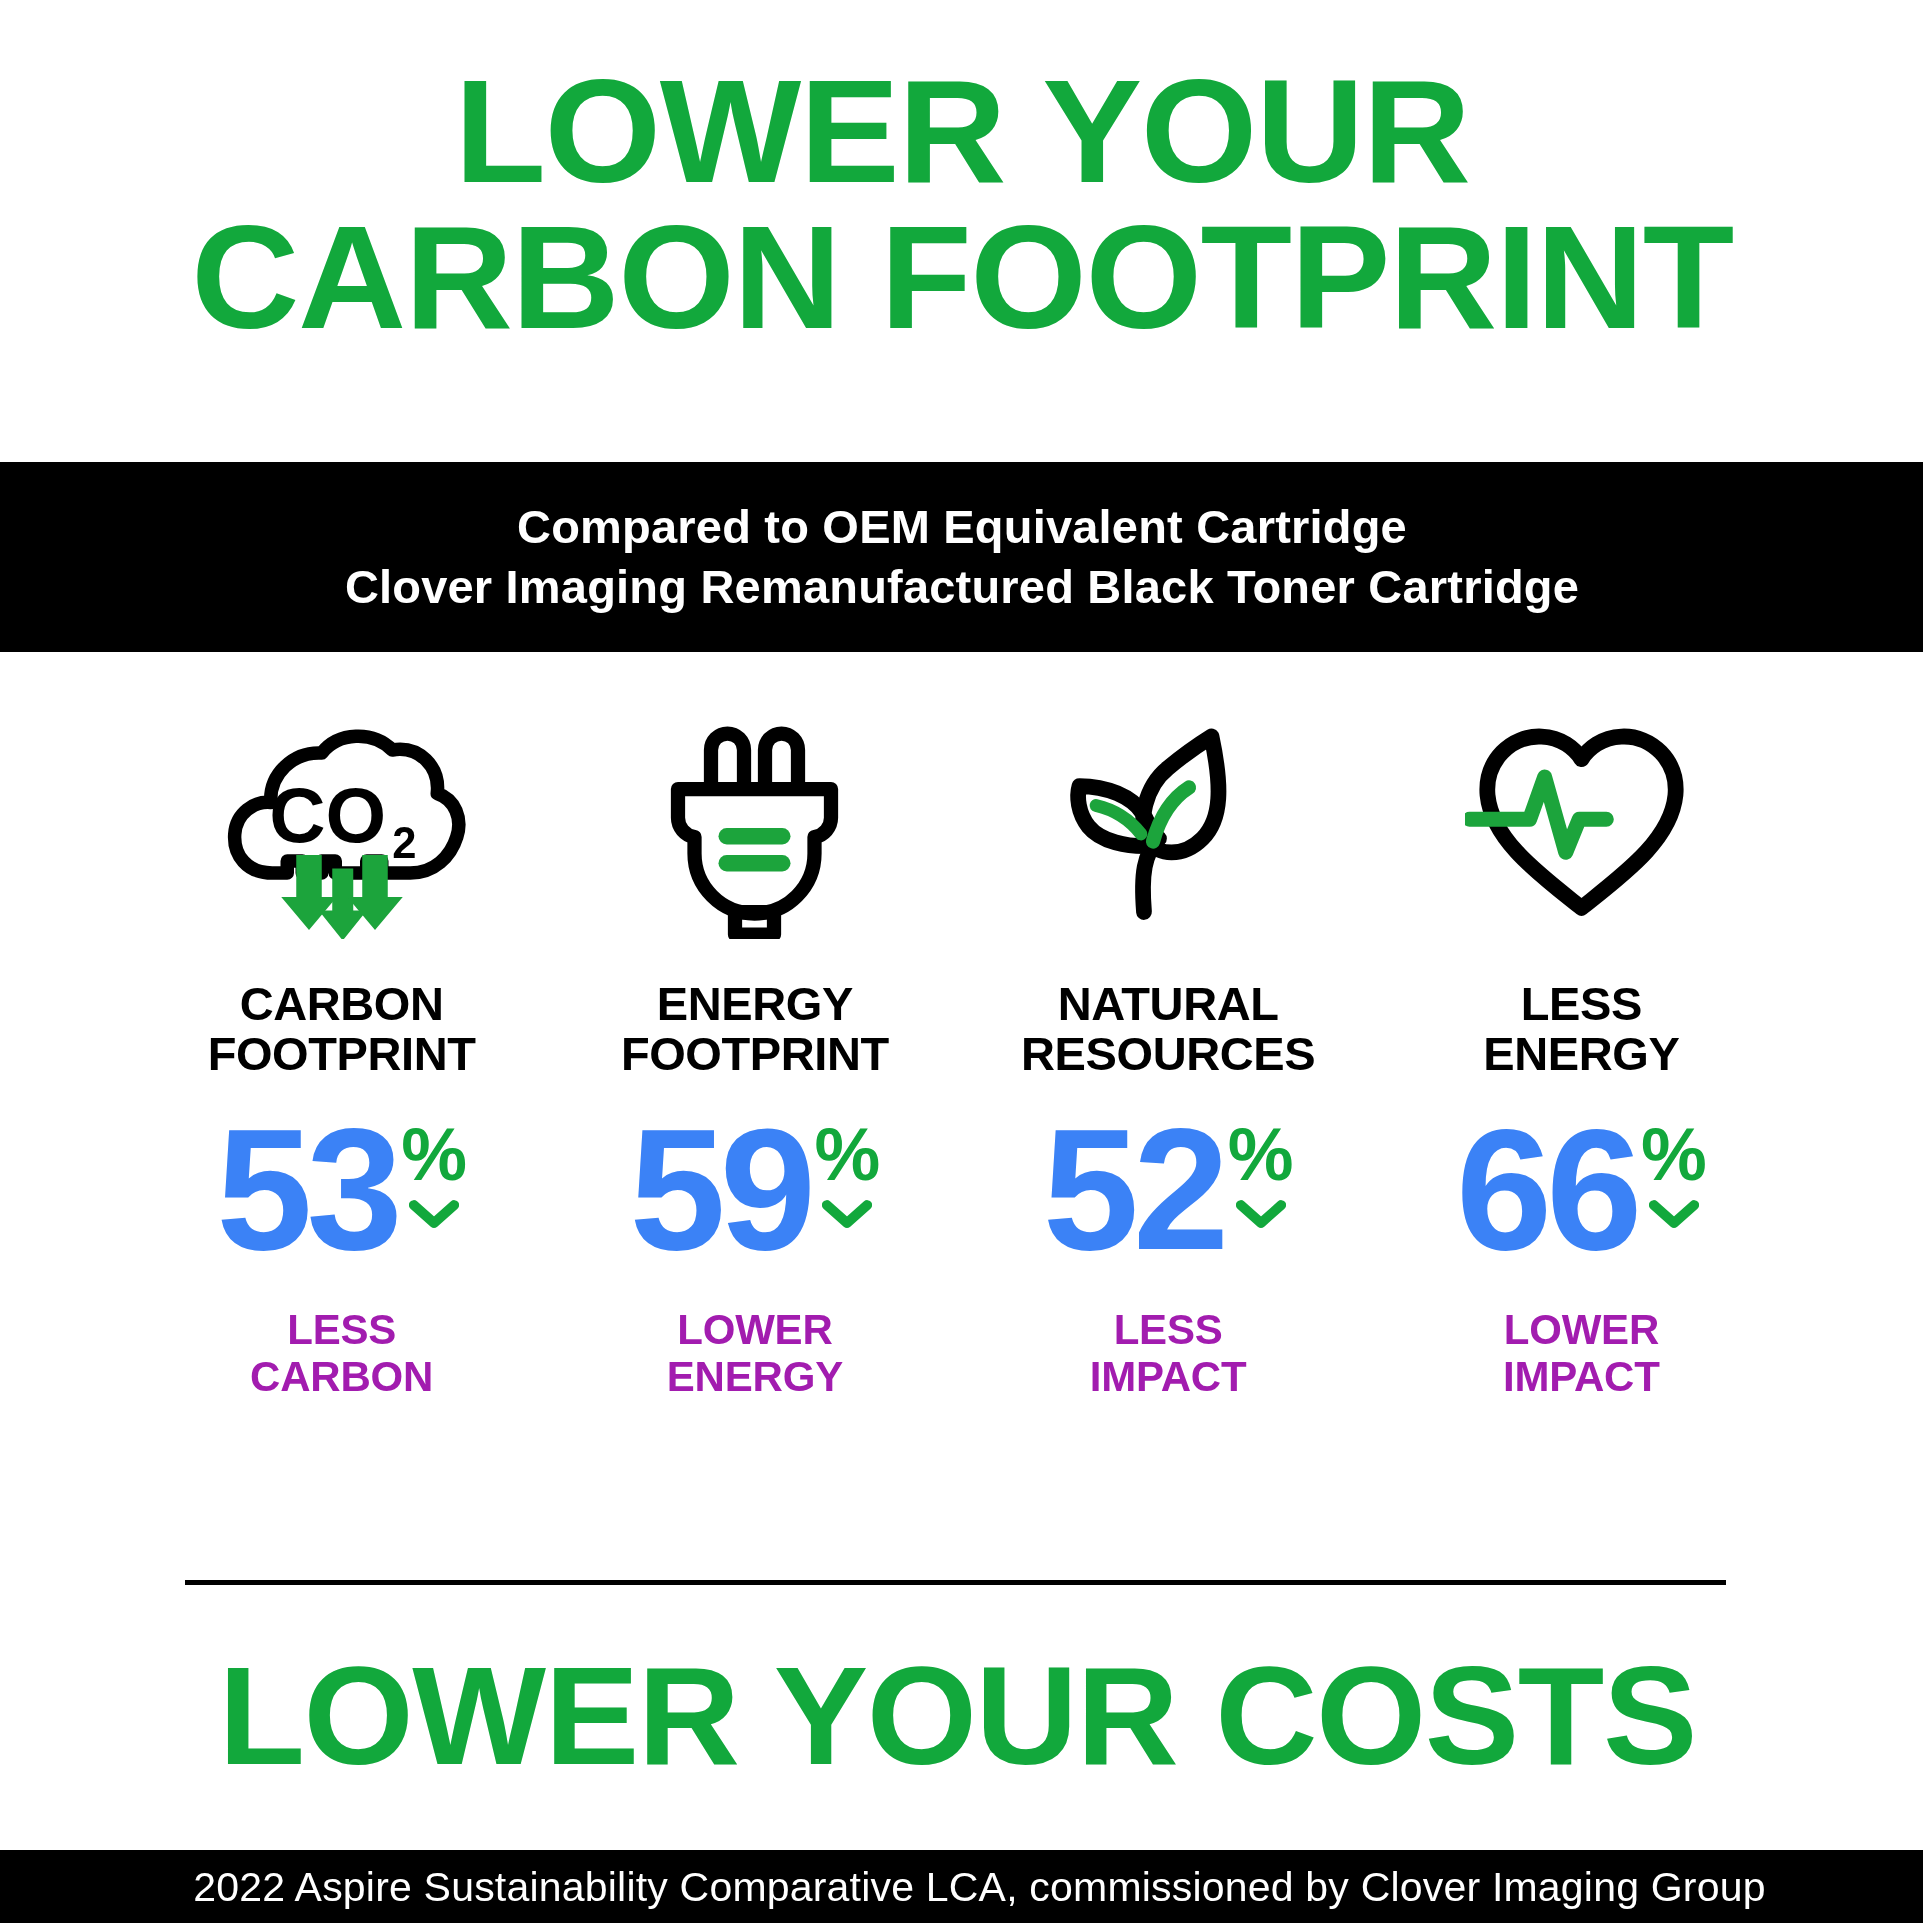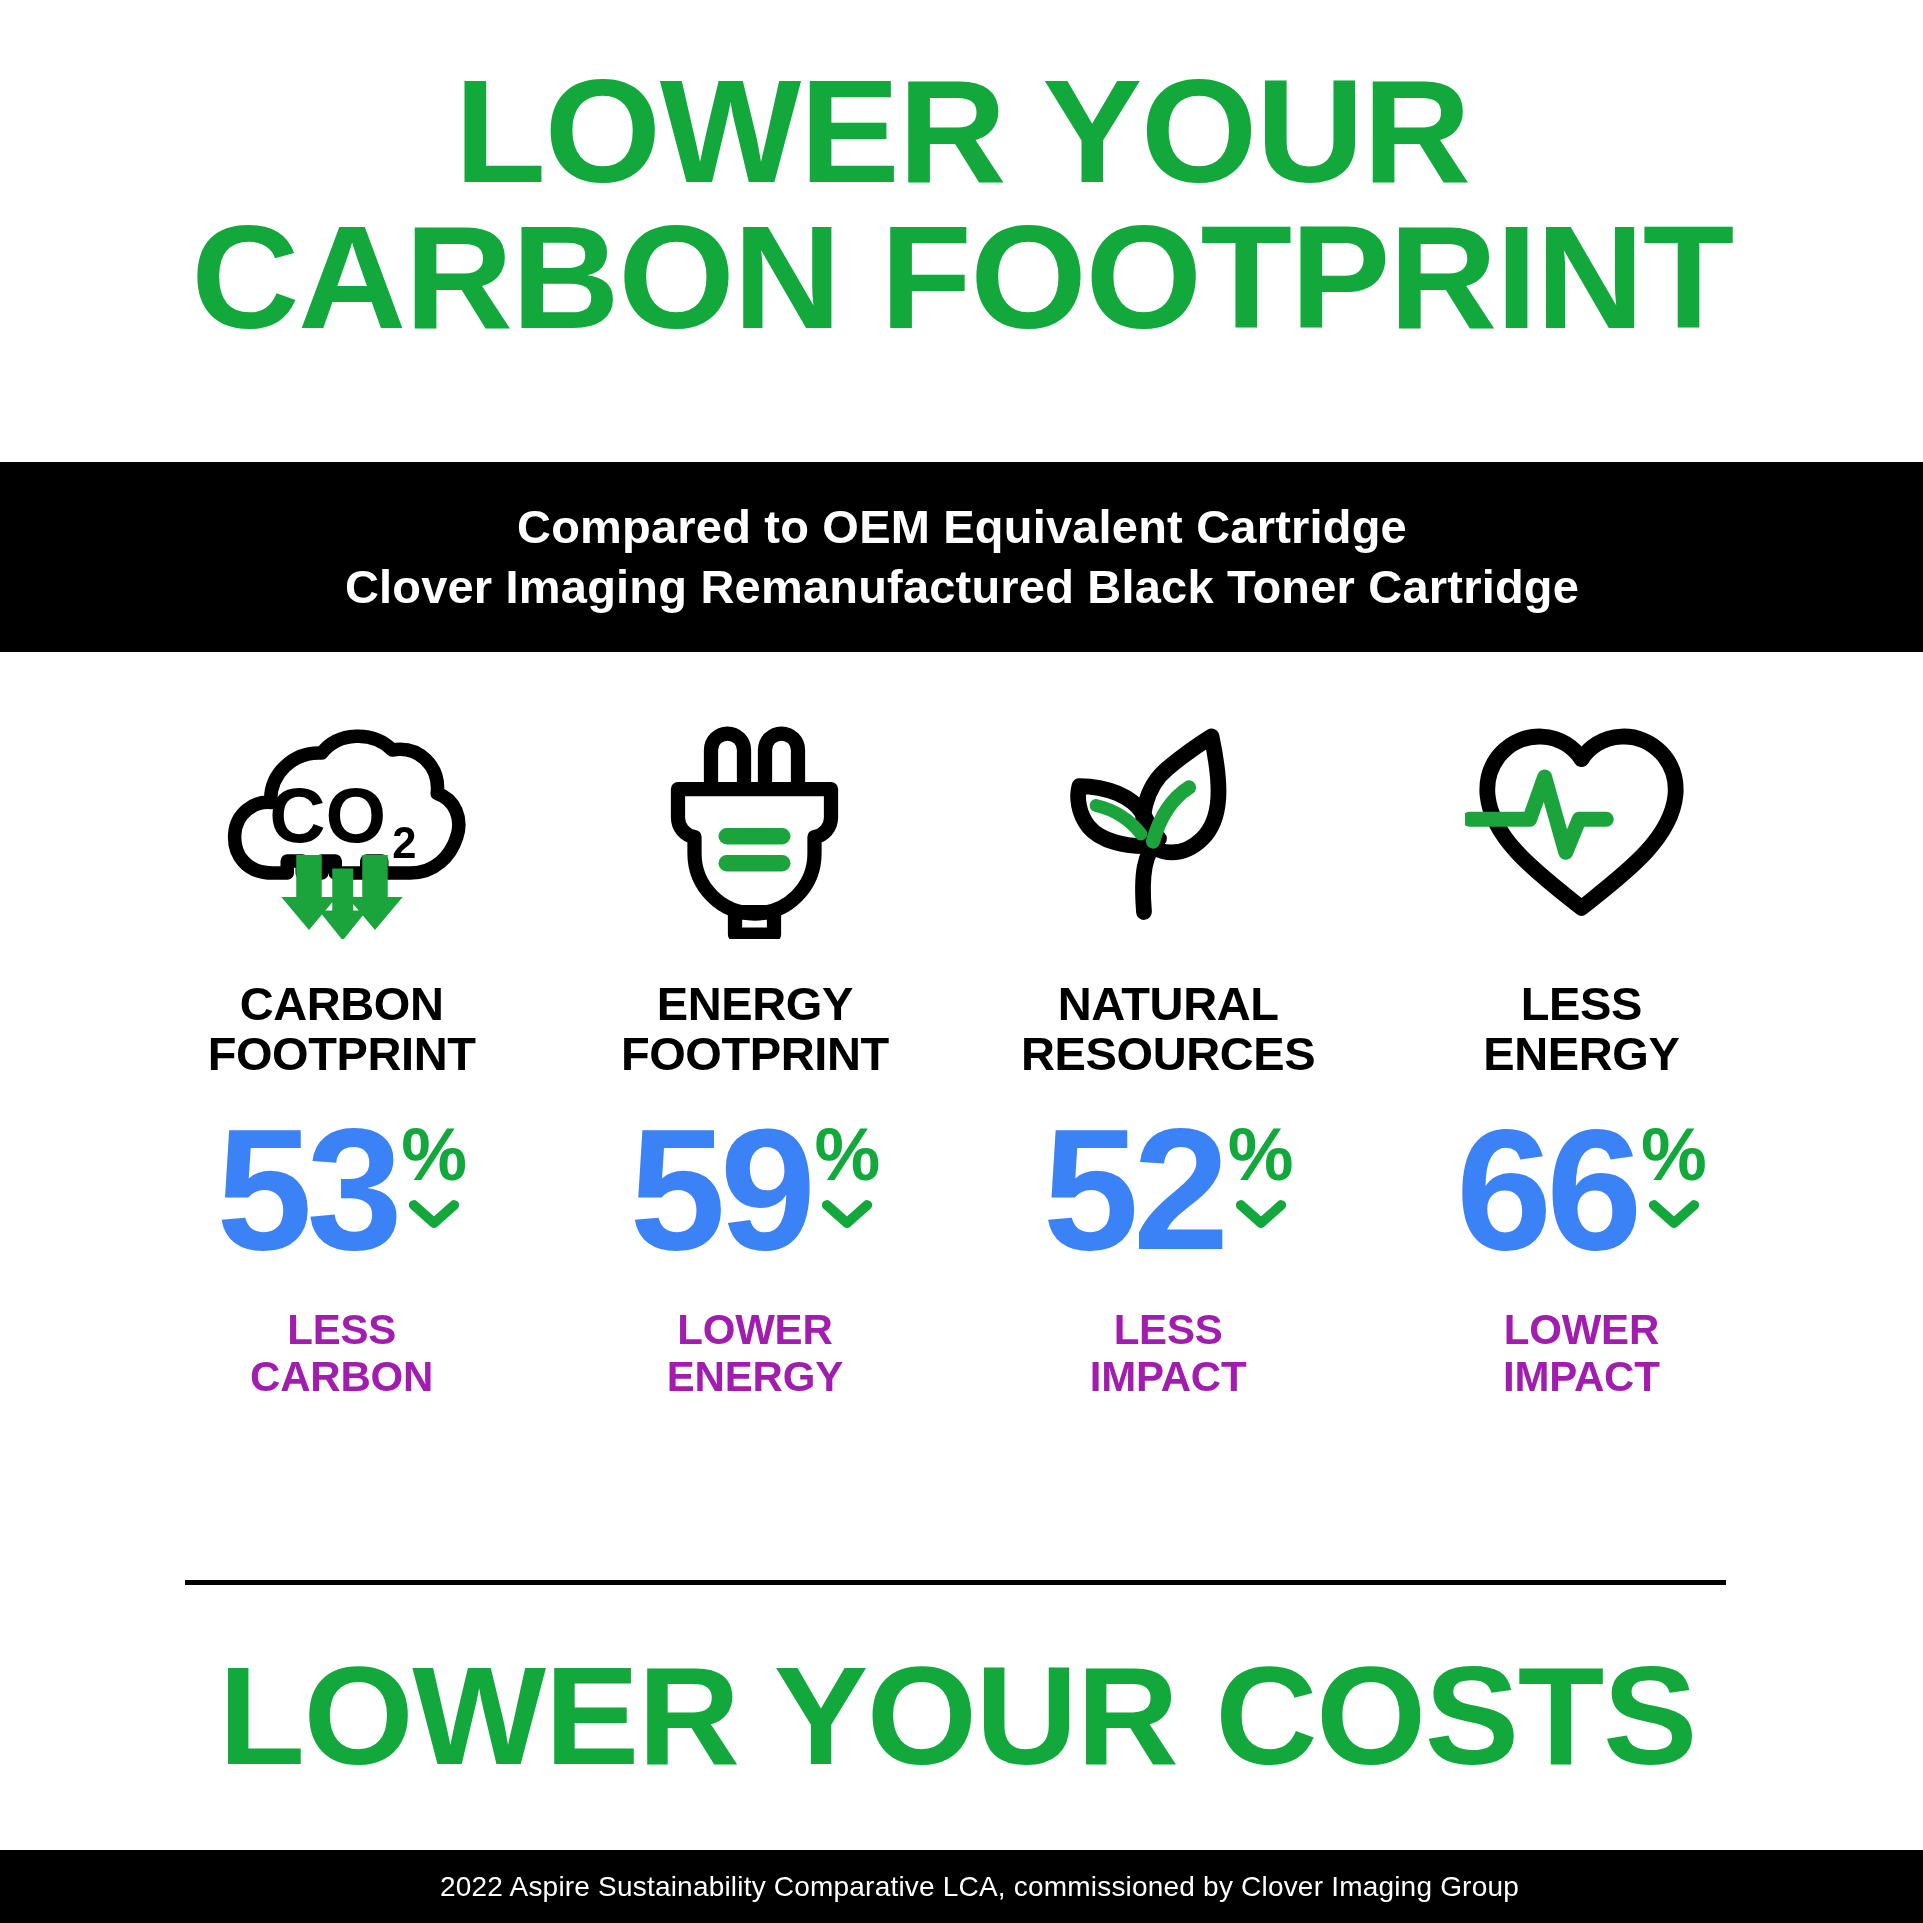--- a/index.html
+++ b/index.html
@@ -155,21 +155,21 @@
     position:absolute;
     left:0; top:1850px;
     width:1924px; height:74px;
     background:#000000;
     display:flex;
     align-items:center;
     justify-content:center;
   }
   .footer-text {
     color:#ffffff;
-    font-size:28px;
+    font-size:41px;
     font-weight:400;
     letter-spacing:0.2px;
     margin-left:35px;
   }
 </style>
 </head>
 <body>
 
 <div id="page">
 

